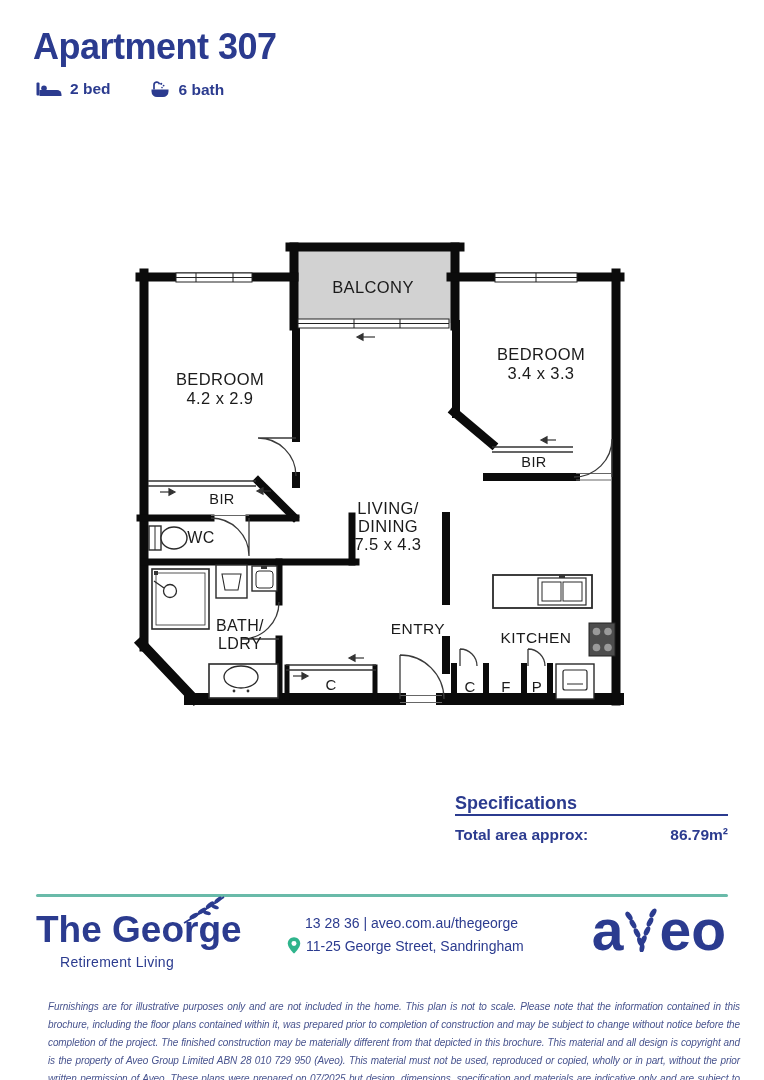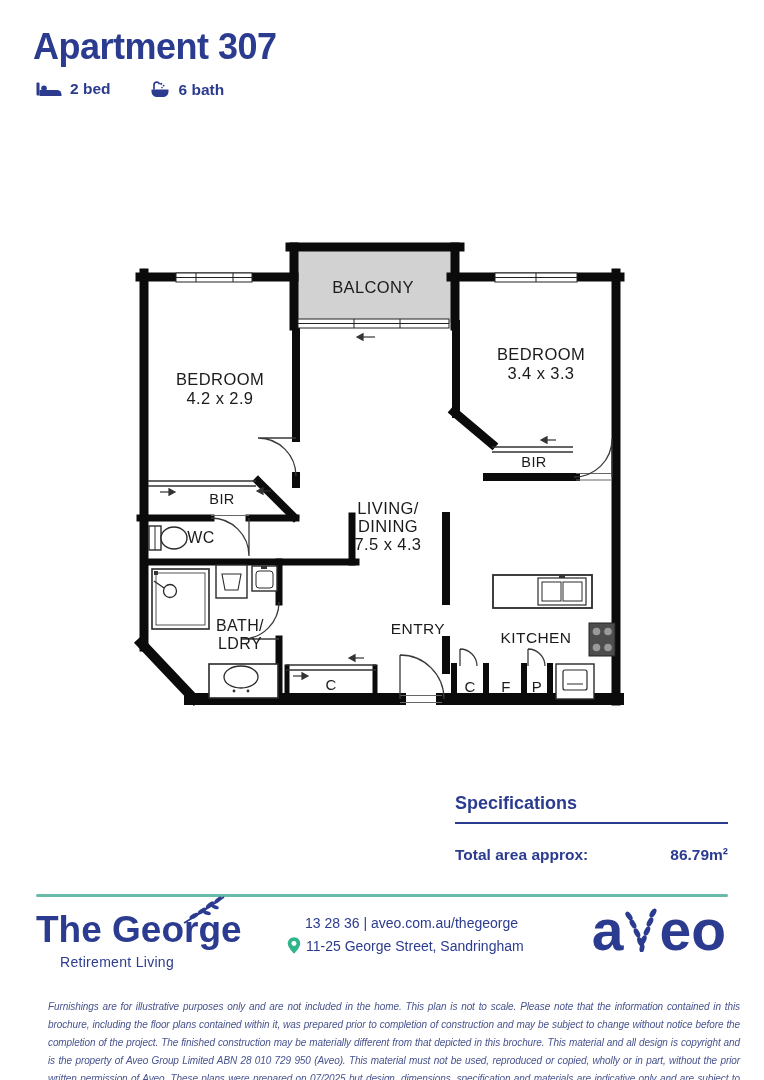--- a/index.html
+++ b/index.html
@@ -10,22 +10,22 @@
          color:#2b3b8f;letter-spacing:-0.5px;margin:0;}
   .features{position:absolute;left:36px;top:80px;display:flex;align-items:flex-start;gap:40px;}
   .feature{display:flex;align-items:center;gap:8px;font-size:15.5px;font-weight:600;color:#2b3b8f;}
   .feature svg{display:block;}
   
   .floorplan{position:absolute;left:130px;top:240px;width:502px;height:490px;}
   .plan-label{font-family:"Liberation Sans",sans-serif;fill:#1b1b1b;letter-spacing:0.4px;}
   
   .specs{position:absolute;left:455px;top:793px;width:273px;}
   .specs h2{margin:0;font-size:18px;font-weight:700;color:#2b3b8f;
-            padding-bottom:8px;border-bottom:2px solid #2b3b8f;}
-  .specs-row{display:flex;justify-content:space-between;margin-top:22px;
+            border-bottom:2px solid #2b3b8f;}
+  .specs-row{display:flex;justify-content:space-between;margin-top:10px;
              font-size:15.5px;font-weight:700;color:#2b3b8f;}
   
   .teal-rule{position:absolute;left:36px;top:886px;width:692px;height:3px;
              background:#69baa9;border:none;border-radius:2px;}
   
   .brand{position:absolute;left:36px;top:894px;width:240px;}
   .brand .sprig{position:absolute;left:146px;top:0;}
   .brand-name{font-size:37px;font-weight:600;color:#2b3b8f;margin-top:17px;line-height:1;}
   .brand-tagline{font-size:14px;color:#2b3b8f;margin:6px 0 0 24px;letter-spacing:0.3px;}
   .contact{position:absolute;left:287px;top:915px;font-weight:400;color:#2b3b8f;font-size:14px;}

